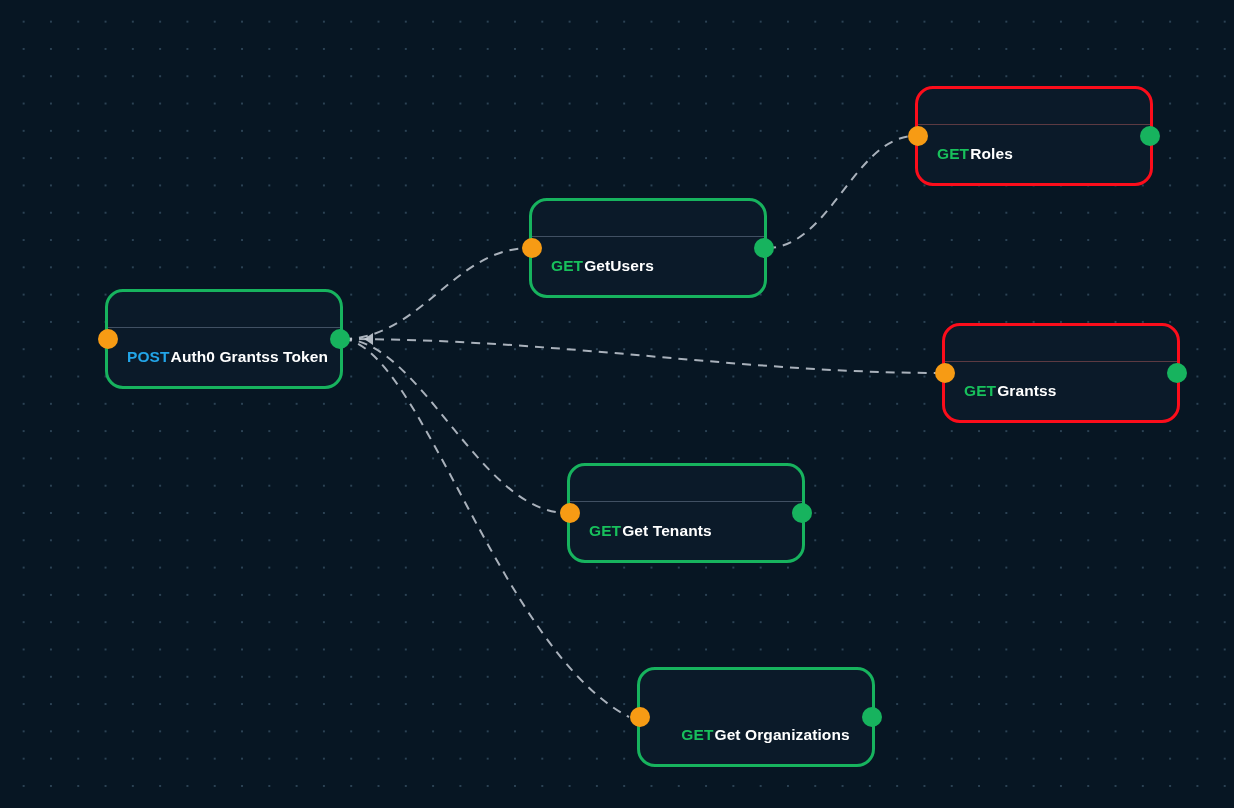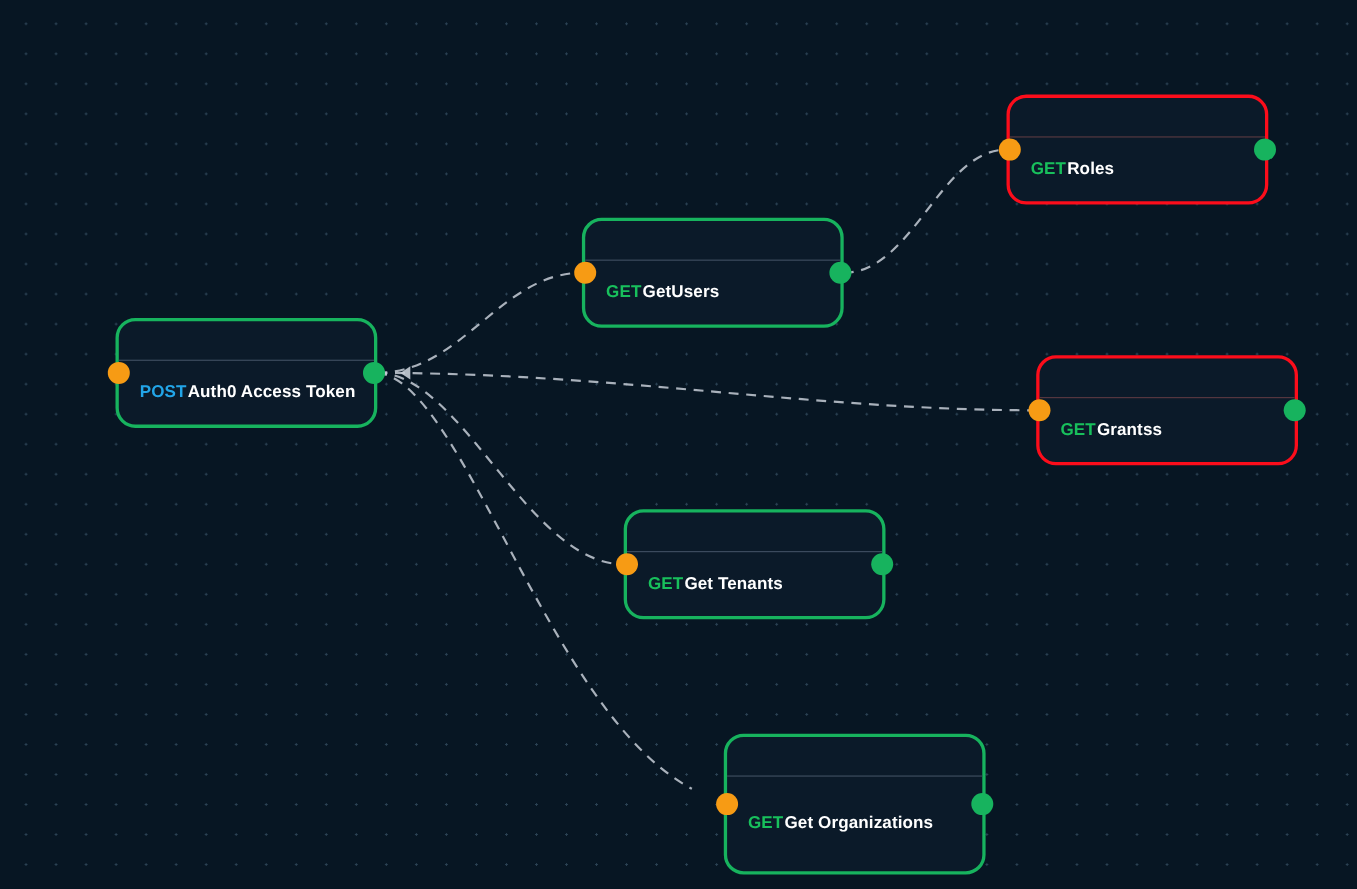--- a/index.html
+++ b/index.html
@@ -78,21 +78,21 @@
       <path d="M 343 339 C 560 339 740 373 942 373" fill="none" stroke="#c6cdd6" stroke-width="2" stroke-dasharray="9 7" stroke-linecap="butt" opacity="0.85"></path>
       <path d="M 343 339 C 420 339 480 513 567 513" fill="none" stroke="#c6cdd6" stroke-width="2" stroke-dasharray="9 7" stroke-linecap="butt" opacity="0.85"></path>
       <path d="M 343 339 C 420 345 500 650 629 717" fill="none" stroke="#c6cdd6" stroke-width="2" stroke-dasharray="9 7" stroke-linecap="butt" opacity="0.85"></path>
       <path d="M 373 333 L 364 339 L 373 345 Z" fill="#c6cdd6" opacity="0.9"></path>
     </svg>
 
   <div id="node-layer">
       <div class="node" style="left: 105px; top: 289px; width: 238px; height: 100px;">
         <div class="node-header"></div>
         <div class="node-body">
-          <div class="node-title"><span class="method m-post">POST</span><span>Auth0 Access Token</span></div>
+          <div class="node-title"><span class="method m-post">POST</span><span>Auth0 Grantss Token</span></div>
         </div>
         <div class="port port-in"></div>
         <div class="port port-out"></div>
       </div>
       <div class="node" style="left: 529px; top: 198px; width: 238px; height: 100px;">
         <div class="node-header"></div>
         <div class="node-body">
           <div class="node-title"><span class="method m-get">GET</span><span>GetUsers</span></div>
         </div>
         <div class="port port-in"></div>
@@ -115,21 +115,21 @@
         <div class="port port-out"></div>
       </div>
       <div class="node" style="left: 567px; top: 463px; width: 238px; height: 100px;">
         <div class="node-header"></div>
         <div class="node-body">
           <div class="node-title"><span class="method m-get">GET</span><span>Get Tenants</span></div>
         </div>
         <div class="port port-in"></div>
         <div class="port port-out"></div>
       </div>
-      <div class="node" style="left: 658px; top: 667px; width: 238px; height: 128px;">
+      <div class="node" style="left: 637px; top: 667px; width: 238px; height: 100px; align-items: center;">
         <div class="node-header"></div>
         <div class="node-body">
           <div class="node-title"><span class="method m-get">GET</span><span>Get Organizations</span></div>
         </div>
         <div class="port port-in"></div>
         <div class="port port-out"></div>
       </div>
     </div>
 
 </div>

